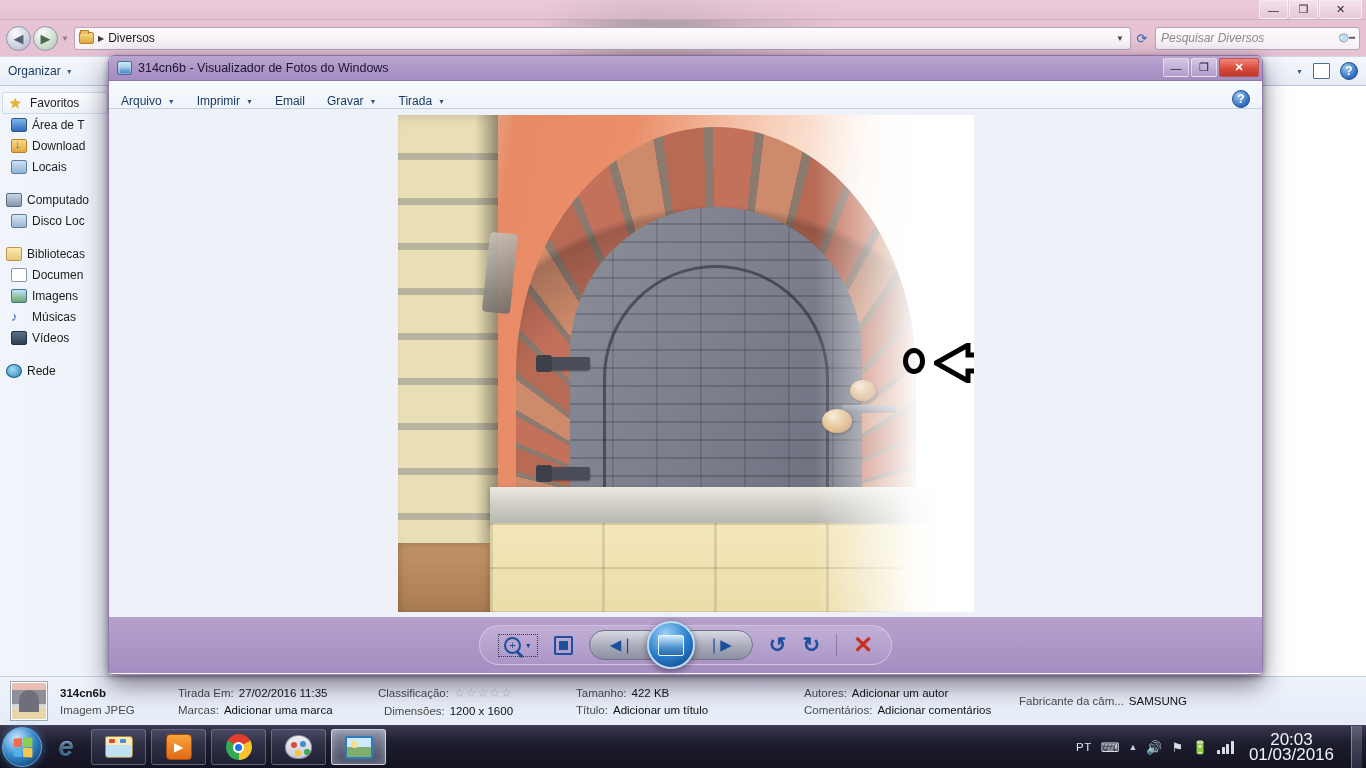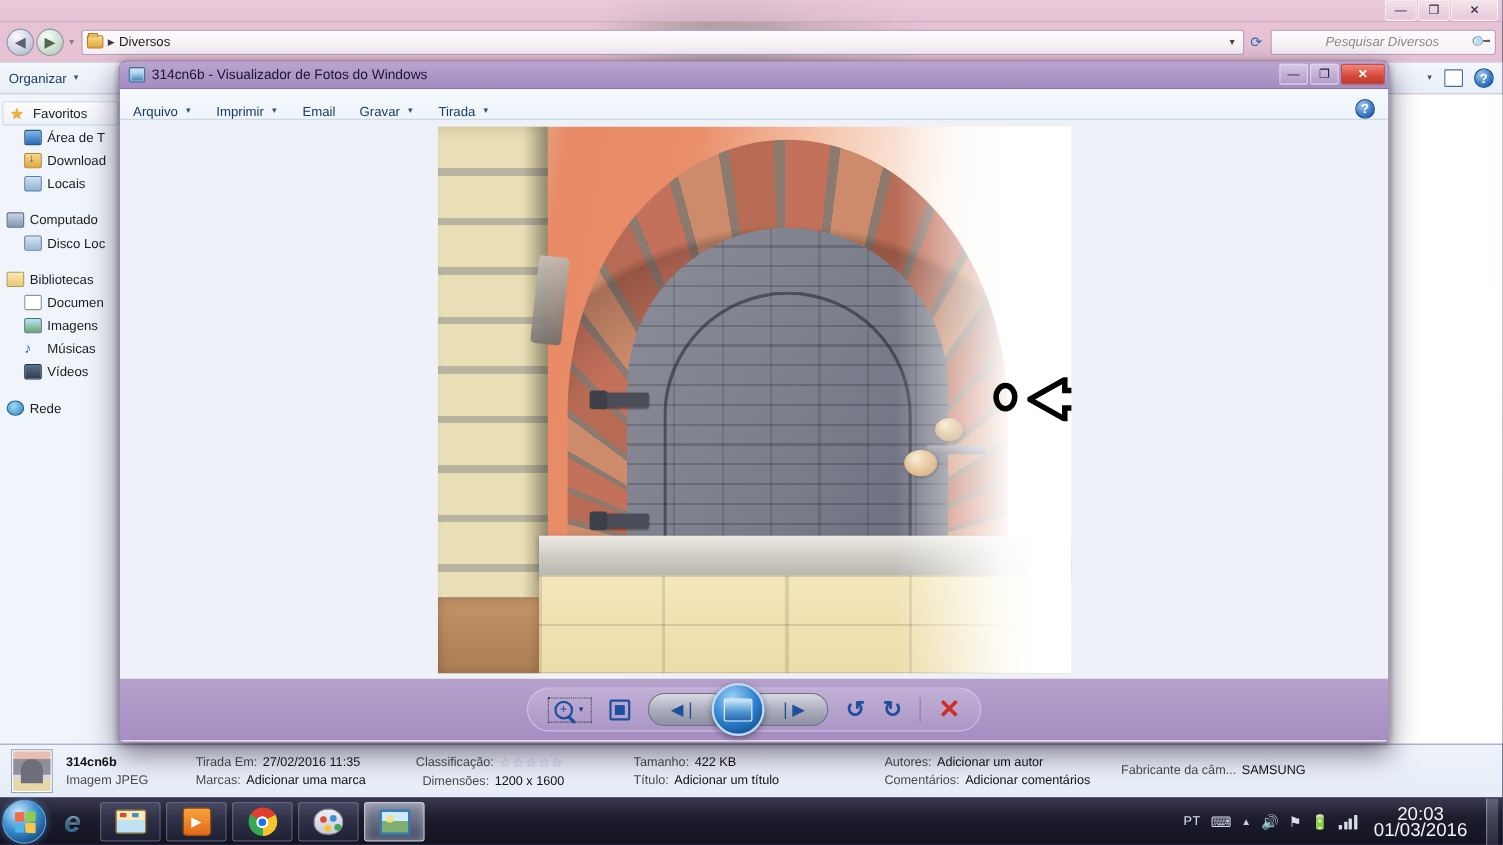--- a/index.html
+++ b/index.html
@@ -79,21 +79,21 @@
   .crumb-arrow { color:#3b3b3b; font-size:8px; }
   .crumb-text { font-size:12px; color:#1b1b1b; }
   .addr-caret { margin-left:auto; color:#444; font-size:8px; padding-right:2px;}
   .refresh-btn { width:22px; text-align:center; color:#2b6bbd; font-size:13px; }
   .search-box {
     width:205px; height:23px; margin-left:2px;
     background:linear-gradient(180deg,#fdfafc,#f6f0f6);
     border:1px solid #b4a5bd; border-radius:3px;
     display:flex; align-items:center; padding:0 5px;
   }
-  .search-ph { font-size:12px; color:#8b8b8b; font-style:italic; flex:1;margin-left:44px; }
+  .search-ph { font-size:12px; color:#8b8b8b; font-style:italic; flex:1; }
   .search-mag { color:#2b6bbd; font-size:12px; transform:rotate(-45deg); }
 
   
   .exp-toolbar {
     position:absolute; left:0; top:56px; width:1366px; height:30px;
     background:linear-gradient(180deg,#f4f7fb,#e8eef7);
     border-top:1px solid #cfd9e6; border-bottom:1px solid #b9c6d8;
     display:flex; align-items:center; padding:0 8px; gap:26px;
   }
   .tb-item { font-size:12px; color:#16385f; display:flex; align-items:center; gap:5px; }
@@ -112,21 +112,21 @@
     position:absolute; left:0; top:86px; width:1366px; height:590px;
     background:#ffffff;
   }
   .exp-sidebar {
     position:absolute; left:0; top:0; width:110px; height:590px;
     background:linear-gradient(90deg,#f1f5fb,#eef3fa);
     padding-top:6px; font-size:12px; color:#1c1c1c;
   }
   .nav-group { margin-bottom:12px; }
   .nav-row { height:21px; display:flex; align-items:center; gap:5px; padding-left:6px; white-space:nowrap; overflow:hidden; }
-  .nav-row.child { padding-left:22px; }
+  .nav-row.child { padding-left:11px; }
   .nav-row.selected {
     background:linear-gradient(180deg,#fbfcfe,#eef2f8);
     border:1px solid #cdd9e8; border-radius:2px; margin:0 2px; height:22px;
   }
   .ico {
     width:16px; height:14px; flex:0 0 16px; border-radius:2px; position:relative;
   }
   .ico-star { background:none; color:#f0b429; font-size:14px; line-height:1; text-shadow:0 0 1px #b5812b; }
   .ico-desktop { background:linear-gradient(180deg,#7fb8e8,#2b6bbd); border:1px solid #35557f; }
   .ico-down { background:linear-gradient(180deg,#fbd98a,#e0a83d); border:1px solid #b5812b; }

